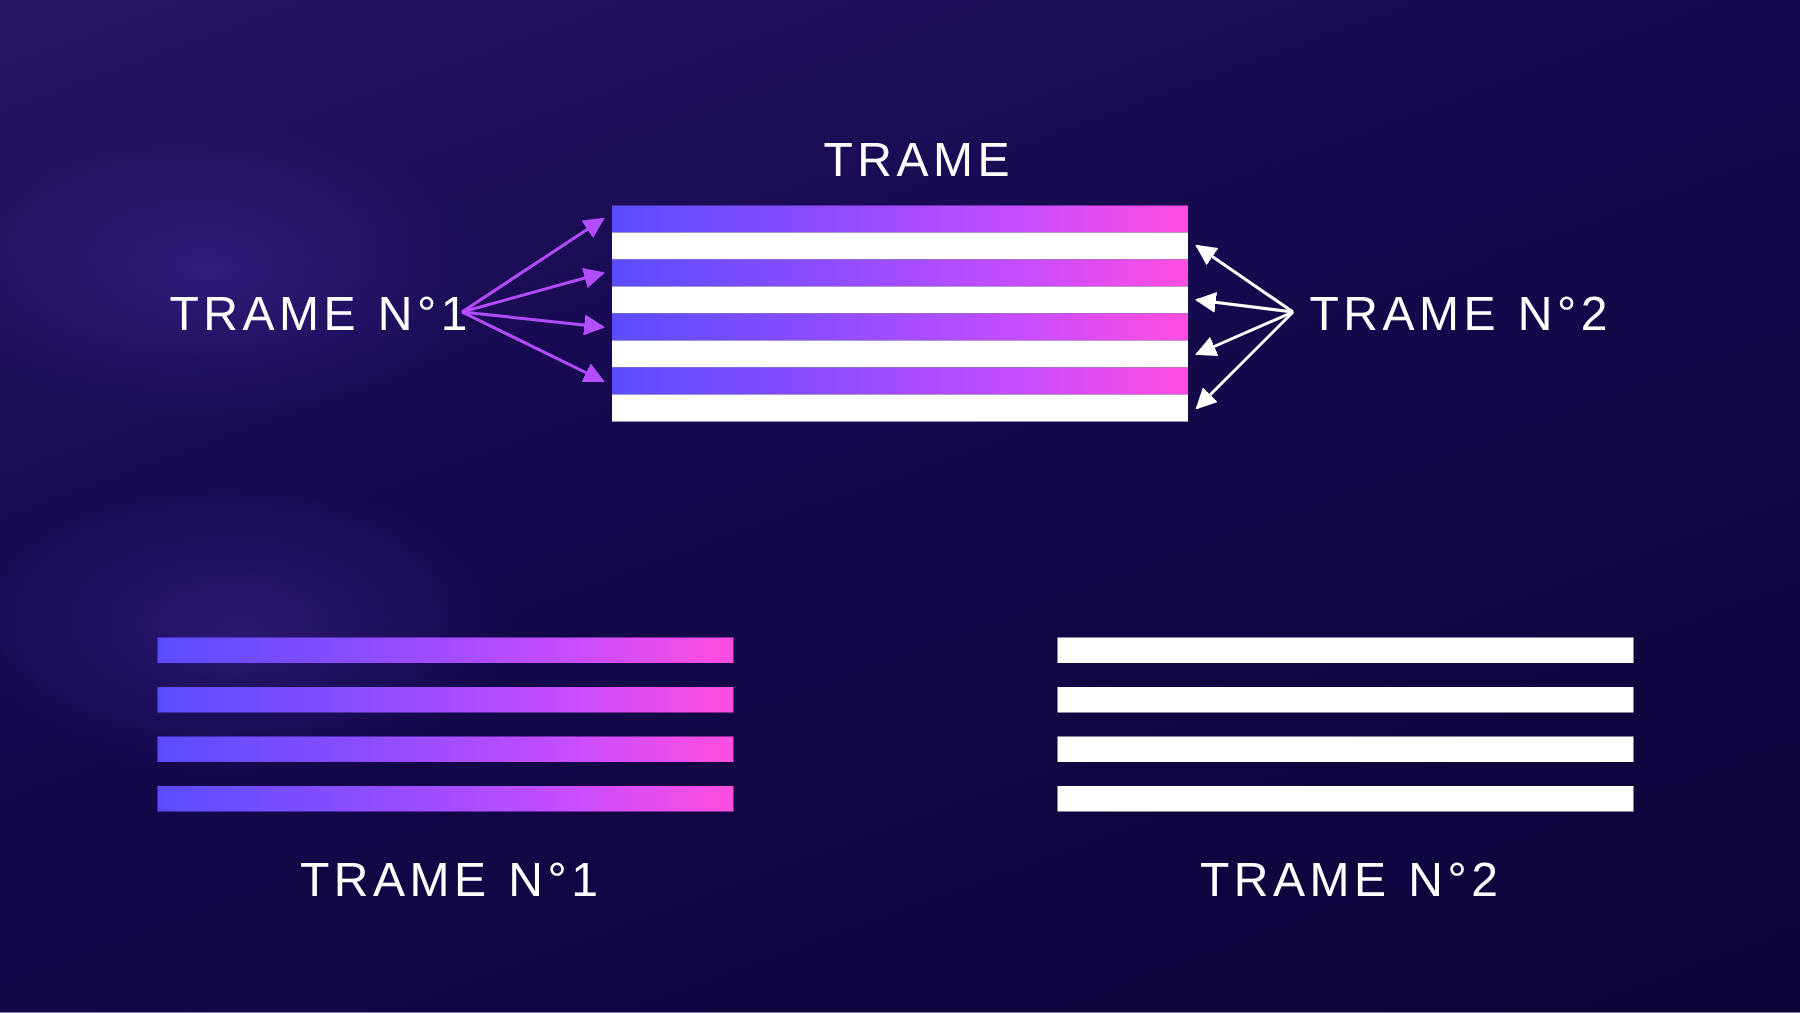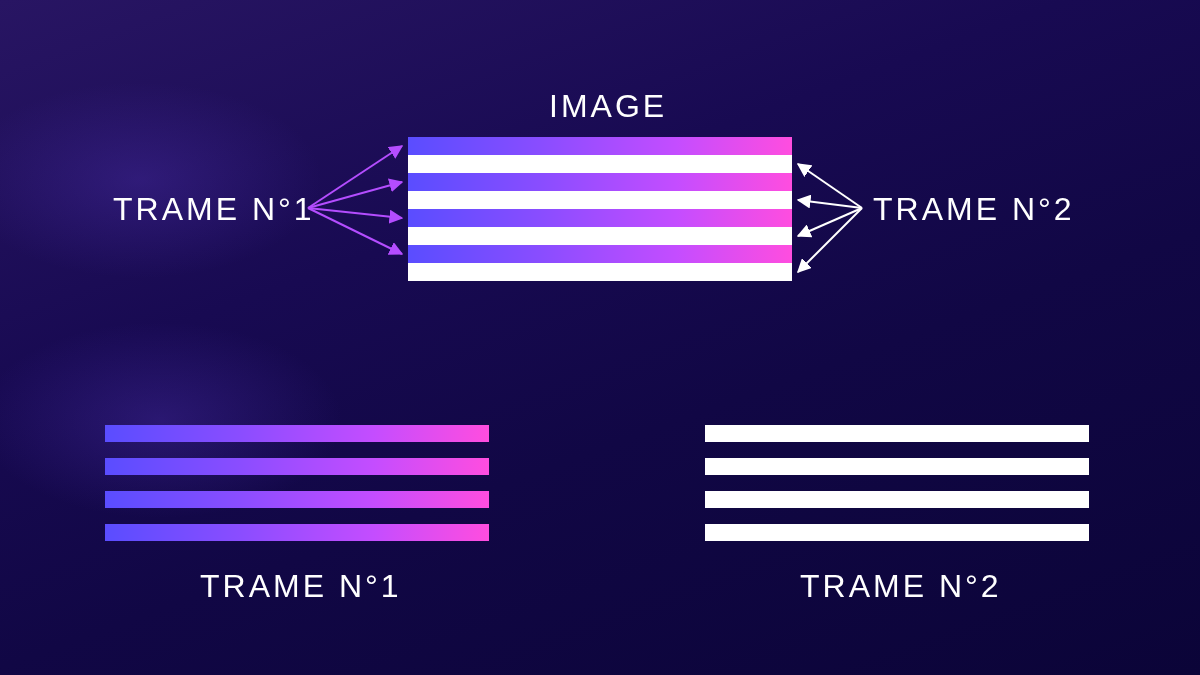--- a/index.html
+++ b/index.html
@@ -53,21 +53,21 @@
   .frame-right{left:705px;top:425px}
   .frame-left .bar{background:linear-gradient(90deg,#5a4dff 0%,#8a4dff 35%,#c44dff 70%,#ff4ddf 100%)}
   .frame-right .bar{background:#fff}
 
   .bottom-label-left{left:200px;top:568px}
   .bottom-label-right{left:800px;top:568px}
 </style>
 </head>
 <body>
 
-<div class="label image-title">IMAGE</div>
+<div class="label image-title">TRAME</div>
 
 <div class="label left-label">TRAME N°1</div>
 <div class="label right-label">TRAME N°2</div>
 
 <div class="combined">
   <div class="row grad"></div>
   <div class="row white"></div>
   <div class="row grad"></div>
   <div class="row white"></div>
   <div class="row grad"></div>

